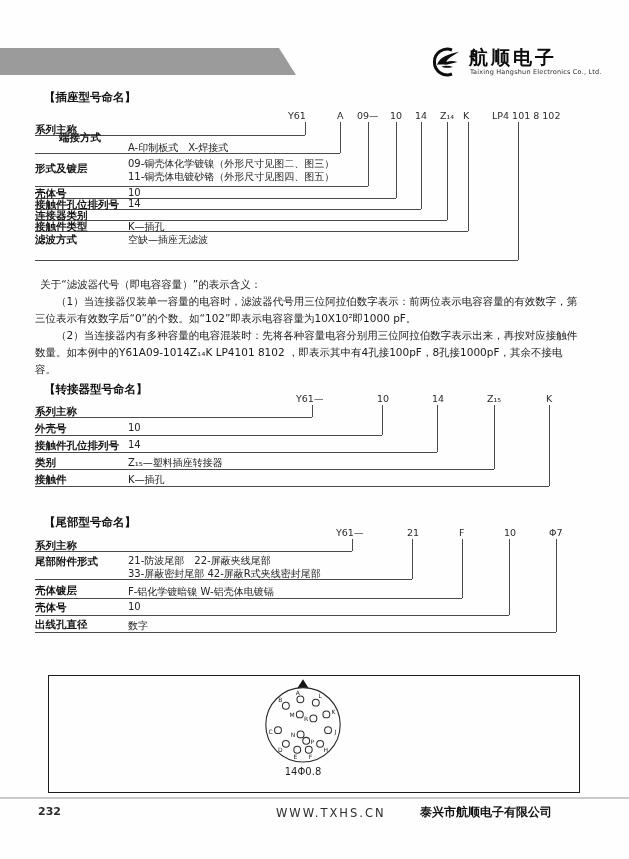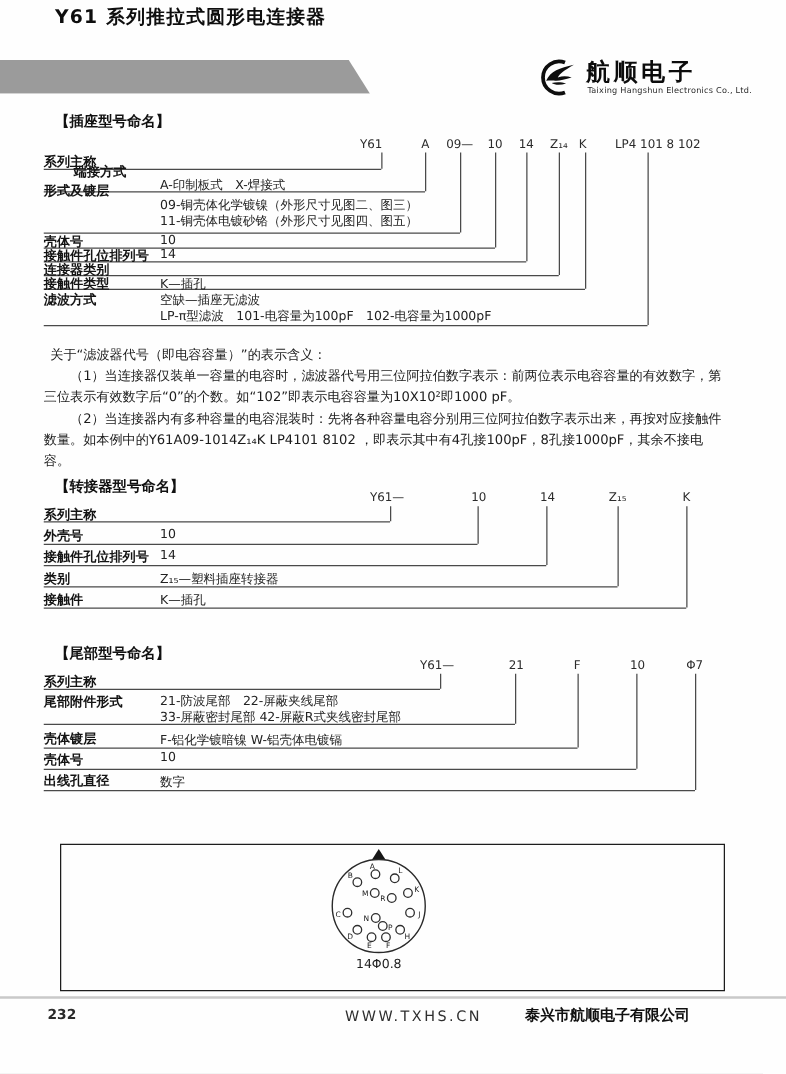--- a/index.html
+++ b/index.html
@@ -49,21 +49,20 @@
   .foot-co { position:absolute; left:420px; top:804px; font-size:12px; font-weight:bold; color:#111; white-space:nowrap; }
   .pin-hole { fill:#fefefe; stroke:#2e2e2e; stroke-width:1.3; }
   .pin-label { font-size:7.5px; fill:#1a1a1a; text-anchor:middle; font-family:"DejaVu Sans","Liberation Sans",sans-serif; }
 </style>
 </head>
 <body>
 
 <div class="page">
 
   <div class="banner"></div>
-  <div class="banner-title">Y61 系列推拉式圆形电连接器</div>
 
   <div class="logo">
     <svg class="logo-icon" viewBox="0 0 40 36">
       <path d="M 29 4.5 A 14.5 14.5 0 1 0 29 31.5" fill="none" stroke="#0e0e0e" stroke-width="3.4"></path>
       <path d="M12 21 C16 12, 24 9.5, 37 6.5 C28 12, 24.5 14, 22.5 18 C27 16.5, 31 16.8, 35 18 C28 20, 23 21.5, 19 20.8 C16.5 20.5, 14 20.8, 12 21 Z" fill="#0e0e0e"></path>
       <path d="M17 23 C21 22, 26 22, 30 23.5 C25 25, 20 25, 17 23 Z" fill="#0e0e0e"></path>
     </svg>
     <div class="brand">航顺电子</div>
     <div class="brand-sub">Taixing Hangshun Electronics Co., Ltd.</div>
   </div>
@@ -92,35 +91,34 @@
   <div class="hline" style="left:35px; top:153px; width:305px;"></div>
   <div class="hline" style="left:35px; top:186px; width:333px;"></div>
   <div class="hline" style="left:35px; top:198px; width:361px;"></div>
   <div class="hline" style="left:35px; top:209px; width:386px;"></div>
   <div class="hline" style="left:35px; top:220px; width:412px;"></div>
   <div class="hline" style="left:35px; top:231px; width:433px;"></div>
   <div class="hline" style="left:35px; top:260px; width:483px;"></div>
 
   <div class="rlabel" style="top:123px;">系列主称</div>
   <div class="rlabel" style="top:131px;margin-left:24px;">端接方式</div>
-  <div class="rlabel" style="top:146px;text-align:right;">形式及镀层</div>
+  <div class="rlabel" style="top:162px;text-align:right;">形式及镀层</div>
   <div class="rlabel" style="top:187px;">壳体号</div>
   <div class="rlabel" style="top:198px;">接触件孔位排列号</div>
   <div class="rlabel" style="top:209px;">连接器类别</div>
   <div class="rlabel" style="top:220px;">接触件类型</div>
   <div class="rlabel" style="top:233px;">滤波方式</div>
 
   <div class="rdesc" style="top:141px;">A-印制板式　X-焊接式</div>
   <div class="rdesc" style="top:157px;">09-铜壳体化学镀镍（外形尺寸见图二、图三）</div>
   <div class="rdesc" style="top:170px;">11-铜壳体电镀砂铬（外形尺寸见图四、图五）</div>
   <div class="rdesc" style="top:187px;">10</div>
   <div class="rdesc" style="top:198px;">14</div>
   <div class="rdesc" style="top:220px;">K—插孔</div>
   <div class="rdesc" style="top:233px;">空缺—插座无滤波</div>
-  <div class="rdesc" style="top:246px;">LP-π型滤波　101-电容量为100pF　102-电容量为1000pF</div>
 
   <div class="note">
     <p class="intro">关于“滤波器代号（即电容容量）”的表示含义：</p>
     <p>（1）当连接器仅装单一容量的电容时，滤波器代号用三位阿拉伯数字表示：前两位表示电容容量的有效数字，第三位表示有效数字后“0”的个数。如“102”即表示电容容量为10X10²即1000 pF。</p>
     <p>（2）当连接器内有多种容量的电容混装时：先将各种容量电容分别用三位阿拉伯数字表示出来，再按对应接触件数量。如本例中的Y61A09-1014Z₁₄K LP4101 8102 ，即表示其中有4孔接100pF，8孔接1000pF，其余不接电容。</p>
   </div>
 
   <div class="sec-title" style="top:382px;">【转接器型号命名】</div>
 
   <span class="code" style="left:296px; top:393px;">Y61—</span>

